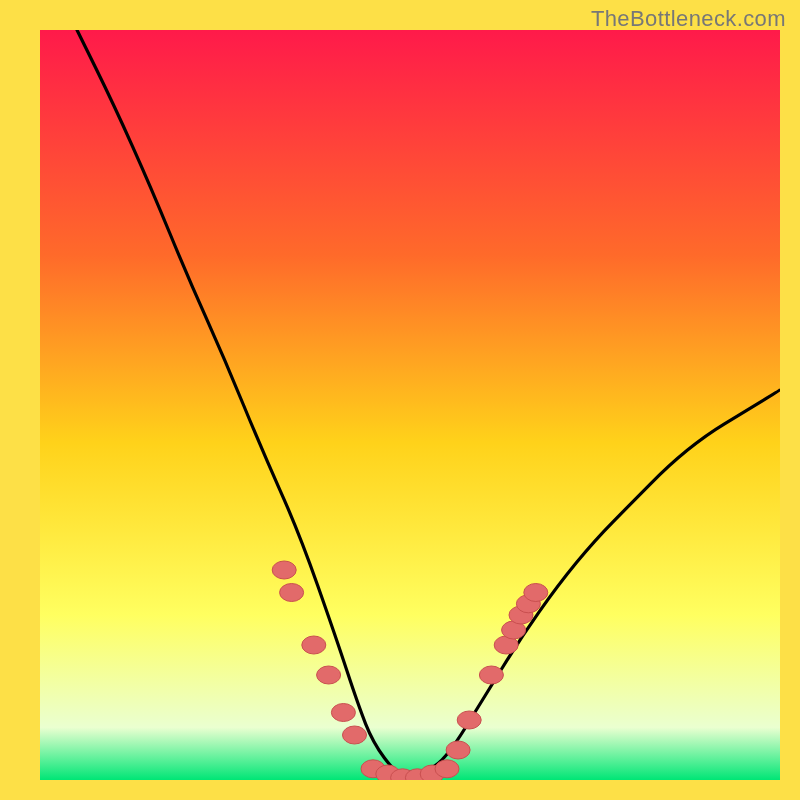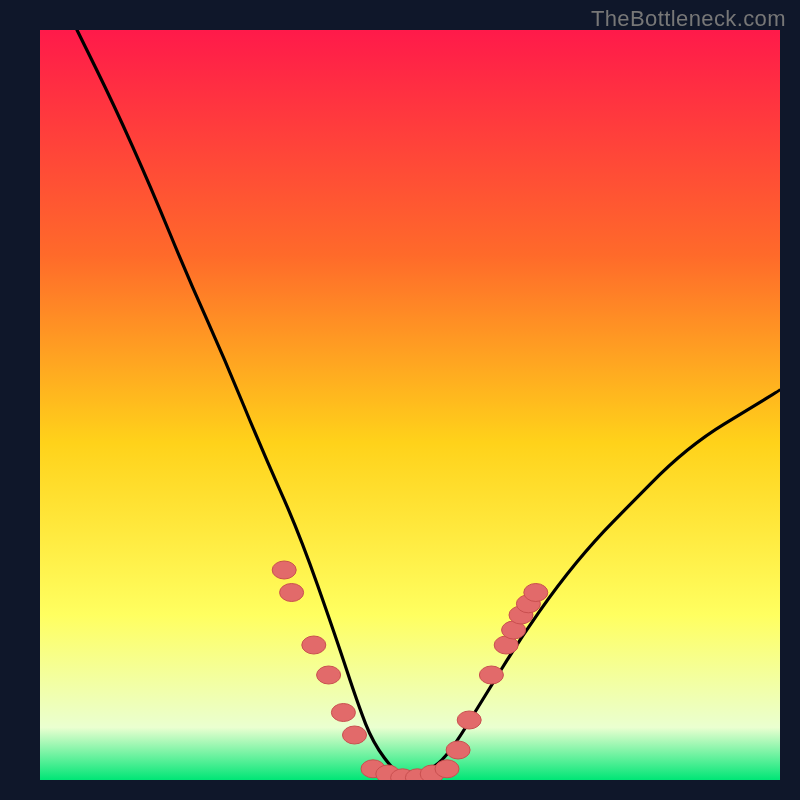--- a/index.html
+++ b/index.html
@@ -10,21 +10,21 @@
     background: #000;
     overflow: hidden;
     font-family: Arial, Helvetica, sans-serif;
   }
   .frame {
     position: absolute;
     left: 0;
     top: 0;
     width: 800px;
     height: 800px;
-    background: #0f172a;
+    background: #fde047;
   }
   .plot-area {
     position: absolute;
     left: 40px;
     top: 30px;
     width: 740px;
     height: 750px;
     overflow: hidden;
   }
   .watermark {

